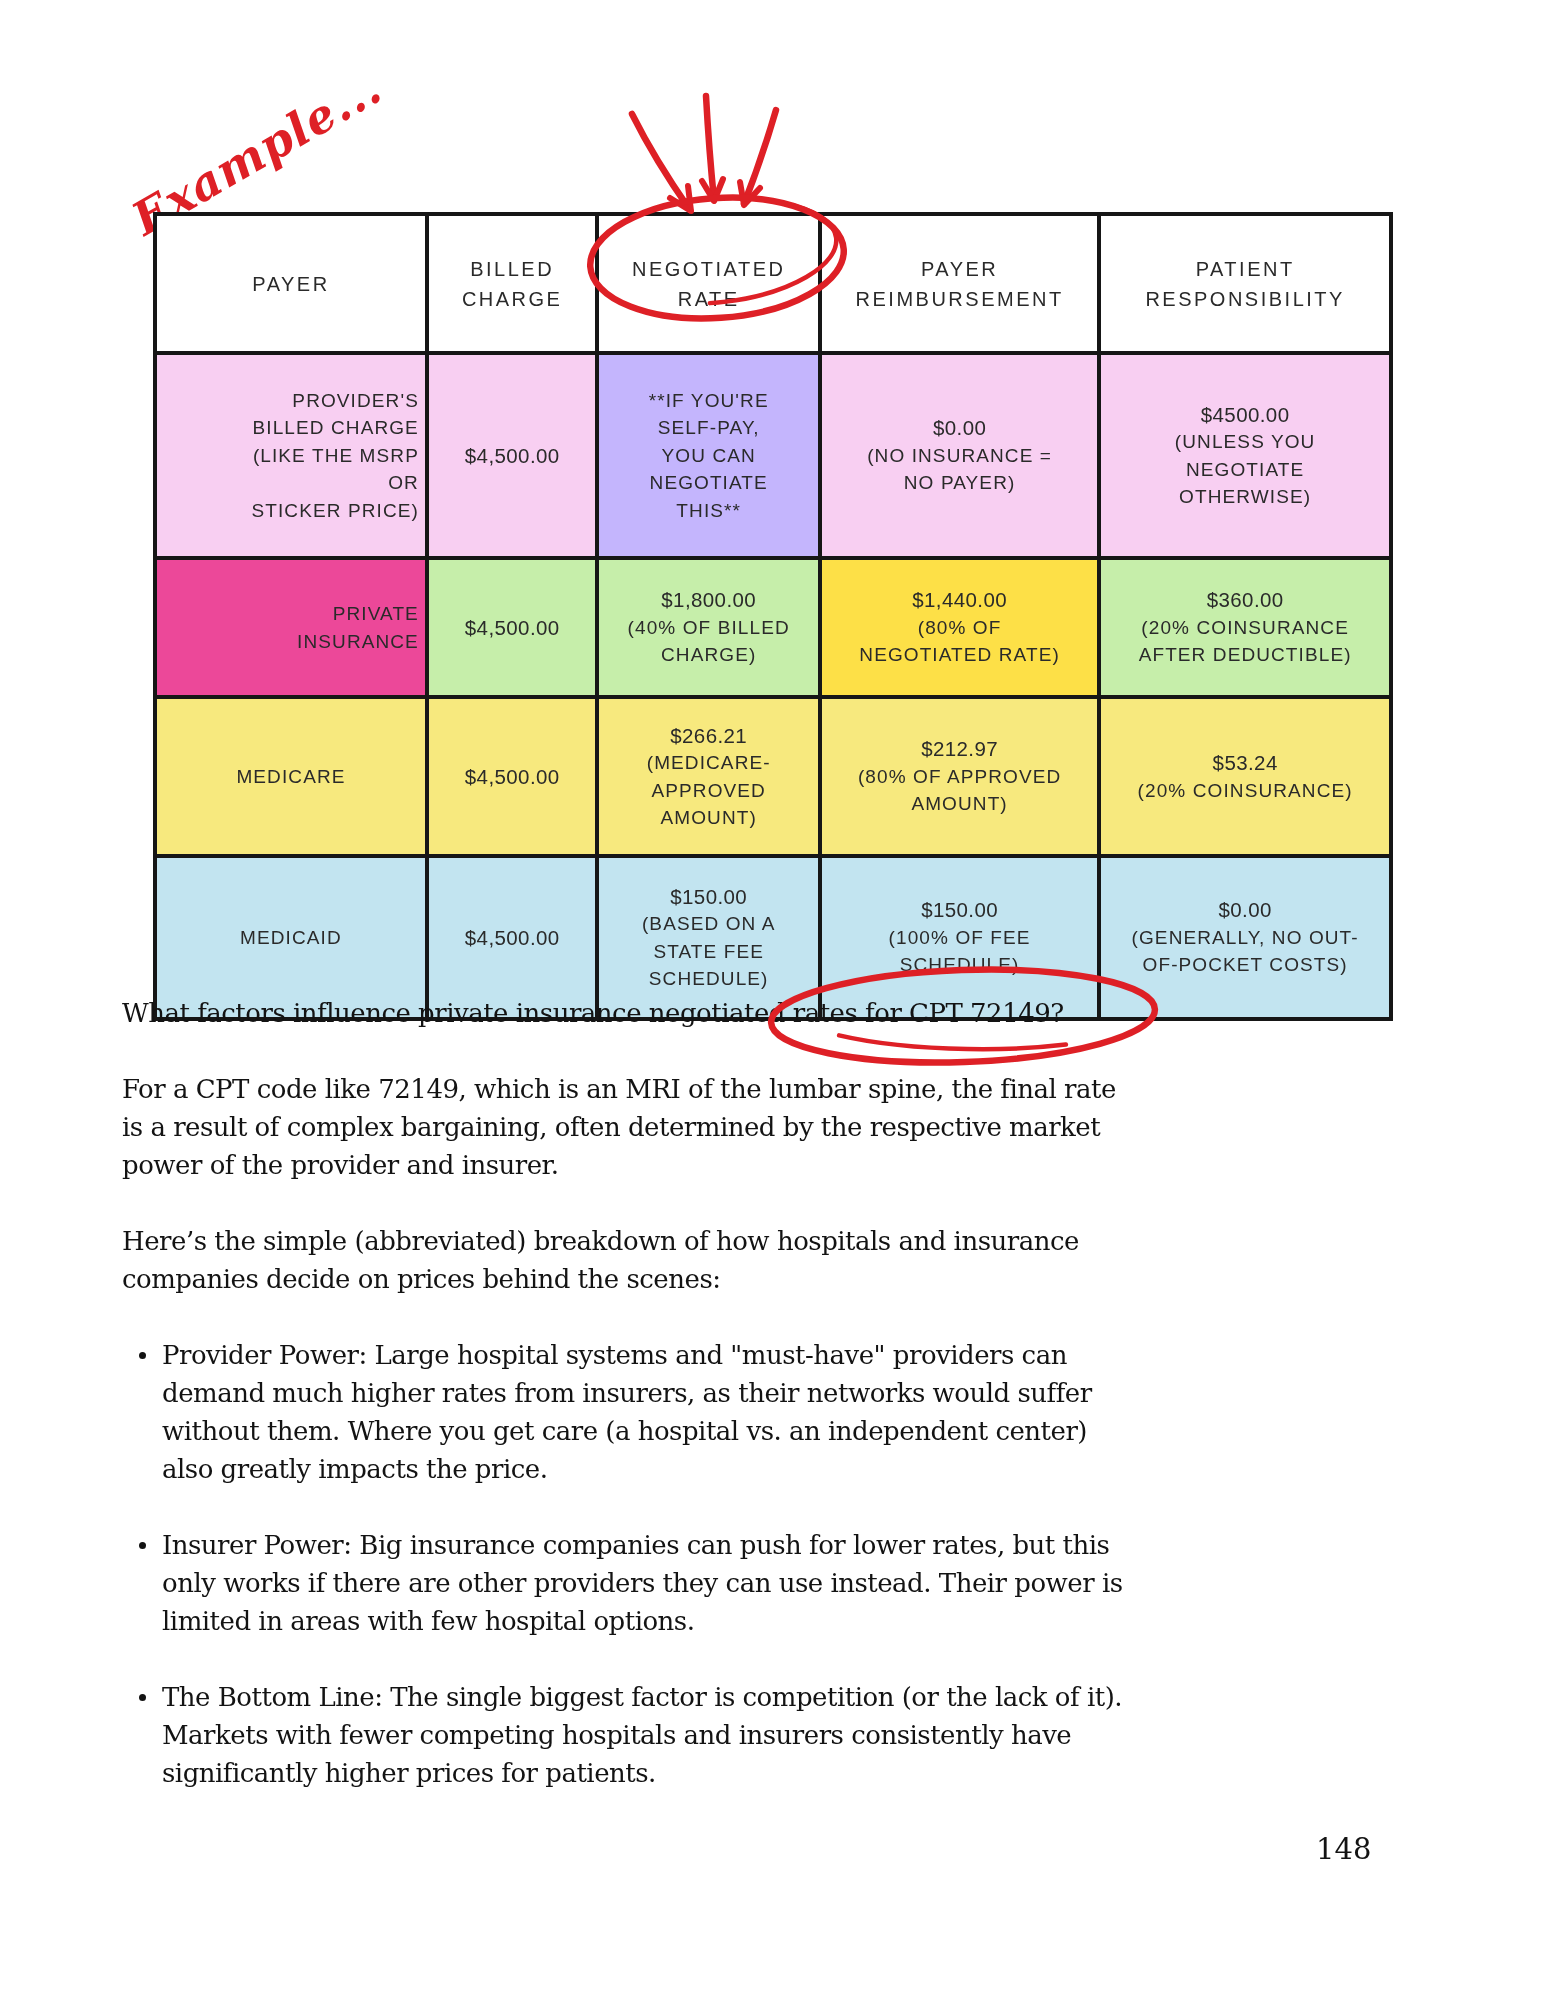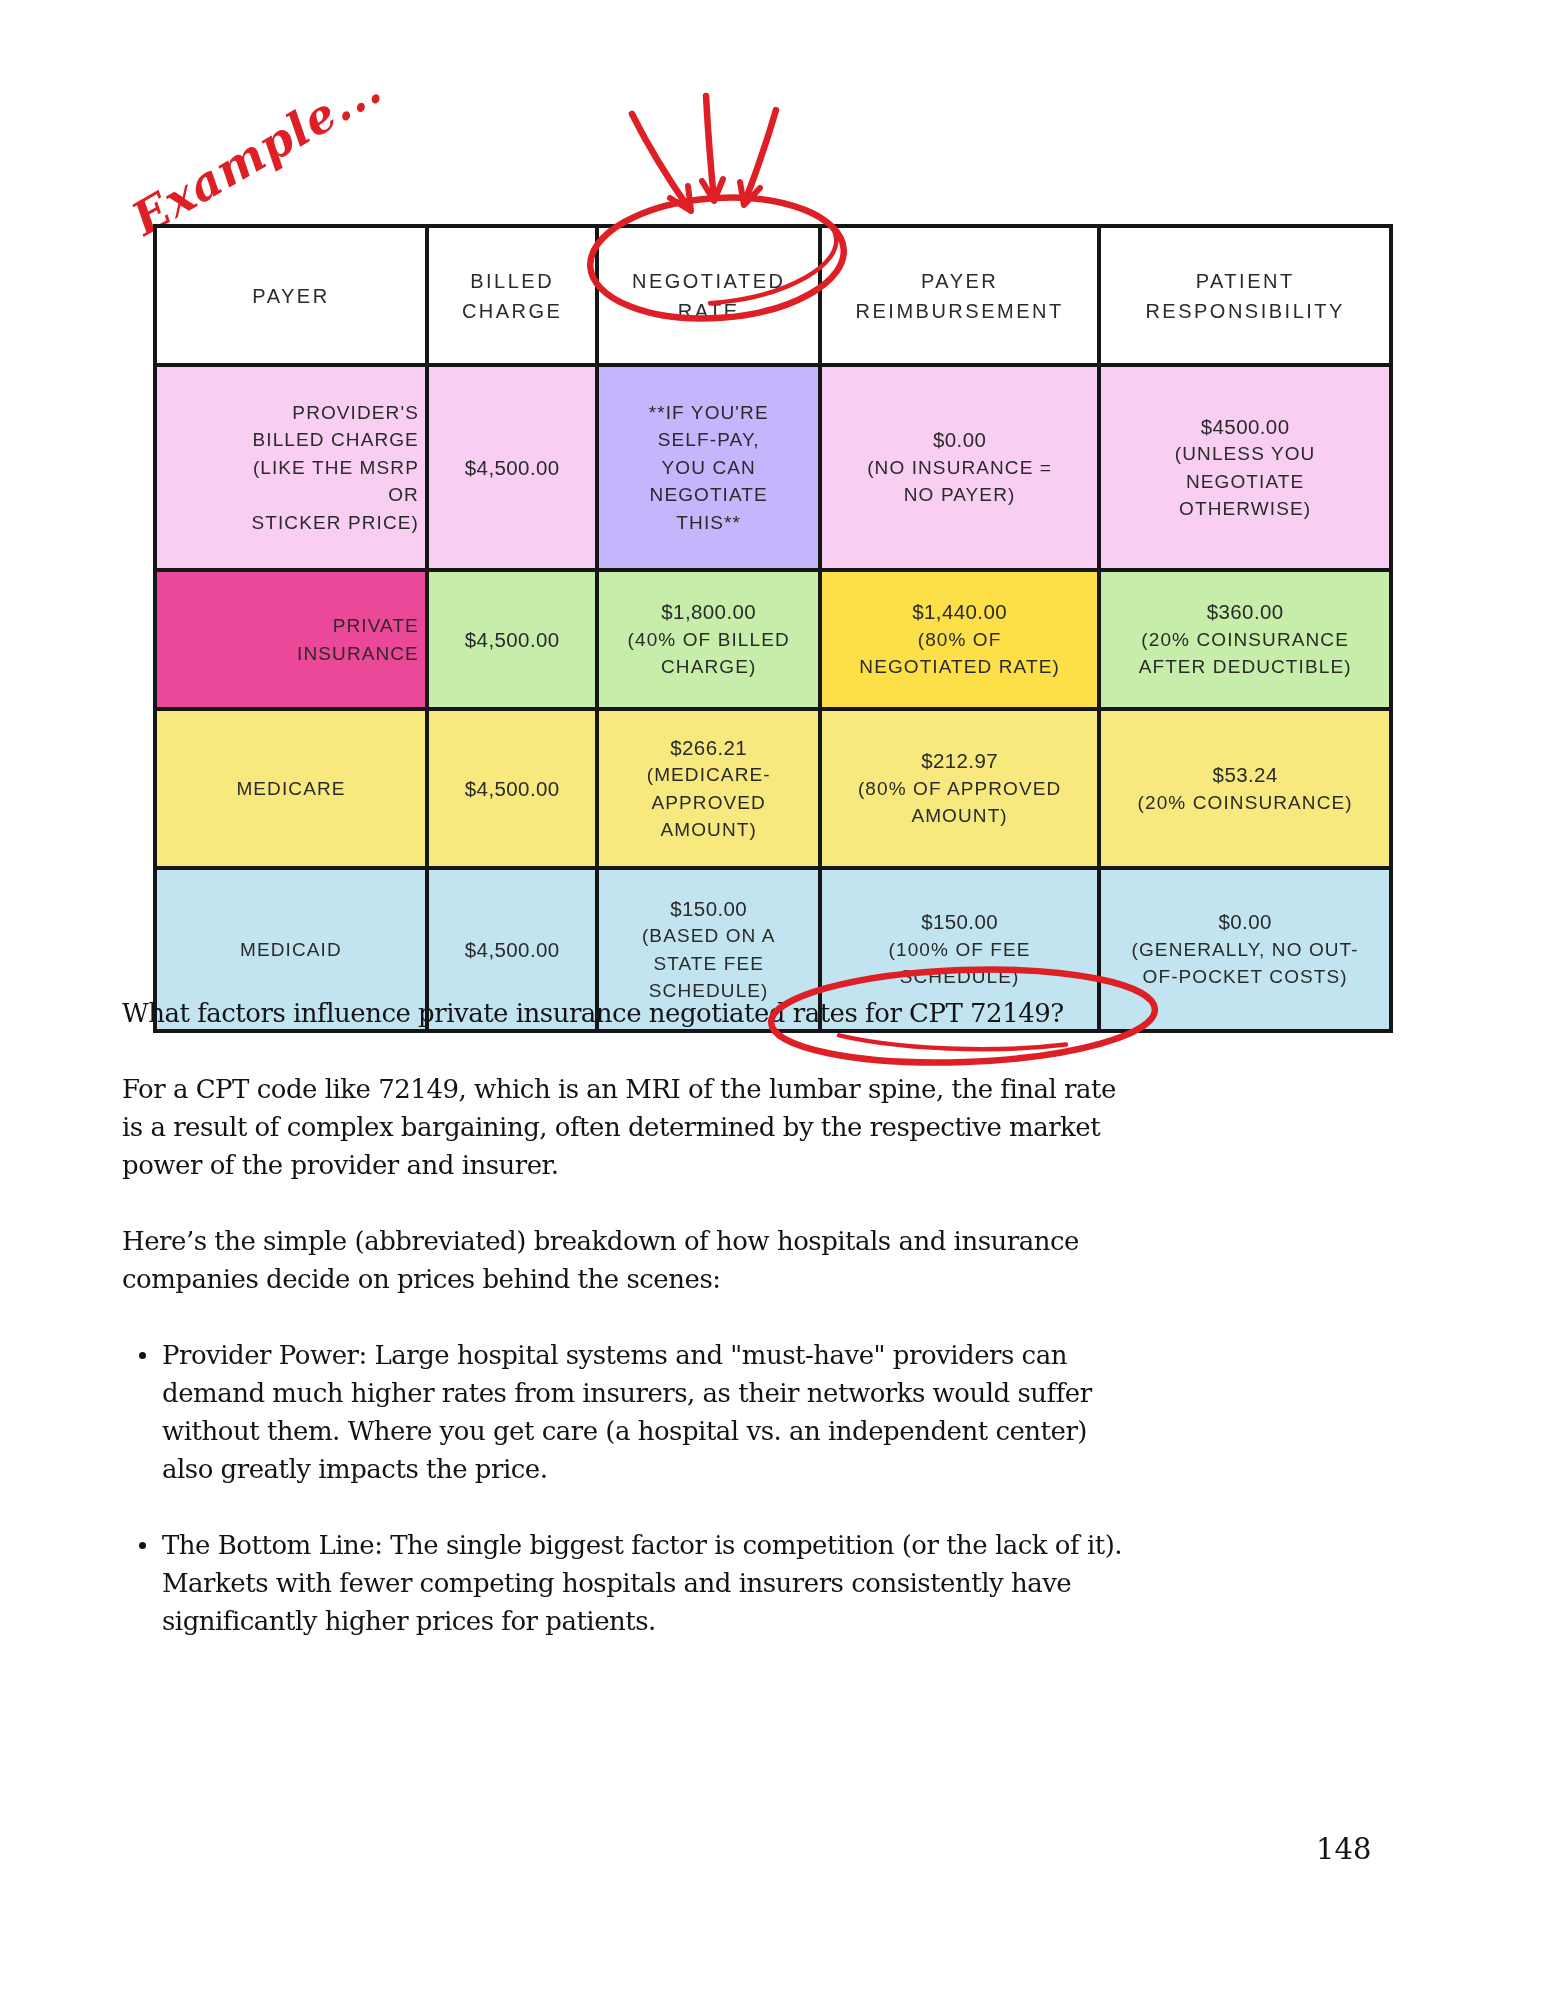--- a/index.html
+++ b/index.html
@@ -9,21 +9,21 @@
   }
   
   .example-label{
     position:absolute;left:150px;top:192px;
     font-family:"DejaVu Serif", serif;font-style:italic;font-weight:700;
     font-size:46px;letter-spacing:1px;color:#de2026;
     transform:rotate(-30deg);transform-origin:left bottom;white-space:nowrap;
   }
   .overlay-svg{position:absolute;left:0;top:0;width:1545px;height:2000px;pointer-events:none;z-index:5;}
   
-  .table-wrap{position:absolute;left:153px;top:224px;width:1240px;}
+  .table-wrap{position:absolute;left:153px;top:212px;width:1240px;}
   table.pricing{border-collapse:collapse;width:100%;table-layout:fixed;}
   table.pricing col.c0{width:22.0%}
   table.pricing col.c1{width:13.8%}
   table.pricing col.c2{width:18.0%}
   table.pricing col.c3{width:22.6%}
   table.pricing col.c4{width:23.6%}
   table.pricing th, table.pricing td{
     border:4px solid #161616;text-align:center;vertical-align:middle;
     font-family:"Liberation Sans", sans-serif;font-weight:400;color:#2a2a2a;
     padding:4px 6px;
@@ -204,20 +204,26 @@
       <li class="bullet">
         <span class="marker">
           <i></i>
         </span>
         <div class="btext">Provider Power: Large hospital systems and "must-have" providers can demand much higher rates from insurers, as their networks would suffer without them. Where you get care (a hospital vs. an independent center) also greatly impacts the price.</div>
       </li>
       <li class="bullet">
         <span class="marker">
           <i></i>
         </span>
+        <div class="btext">Insurer Power: Big insurance companies can push for lower rates, but this only works if there are other providers they can use instead. Their power is limited in areas with few hospital options.</div>
+      </li>
+      <li class="bullet">
+        <span class="marker">
+          <i></i>
+        </span>
         <div class="btext">The Bottom Line: The single biggest factor is competition (or the lack of it). Markets with fewer competing hospitals and insurers consistently have significantly higher prices for patients.</div>
       </li>
     </ul>
 </div>
 
 <div class="page-number">148</div>
 
 <svg class="overlay-svg" viewBox="0 0 1545 2000" xmlns="http://www.w3.org/2000/svg">
   <g stroke="#de2026" fill="none" stroke-linecap="round" stroke-linejoin="round">
 

